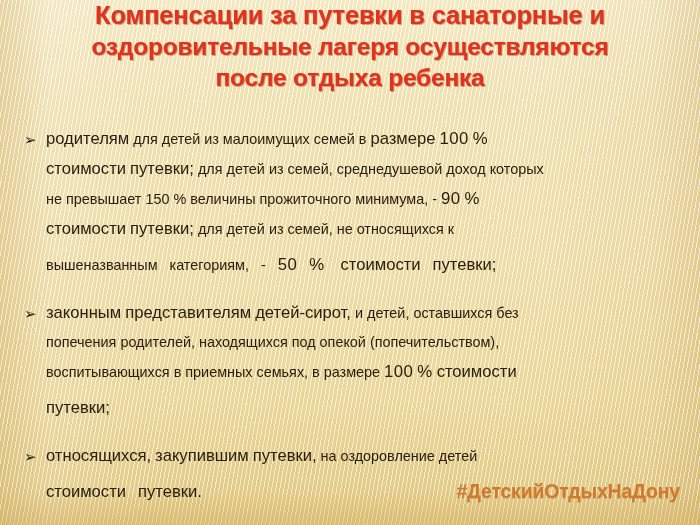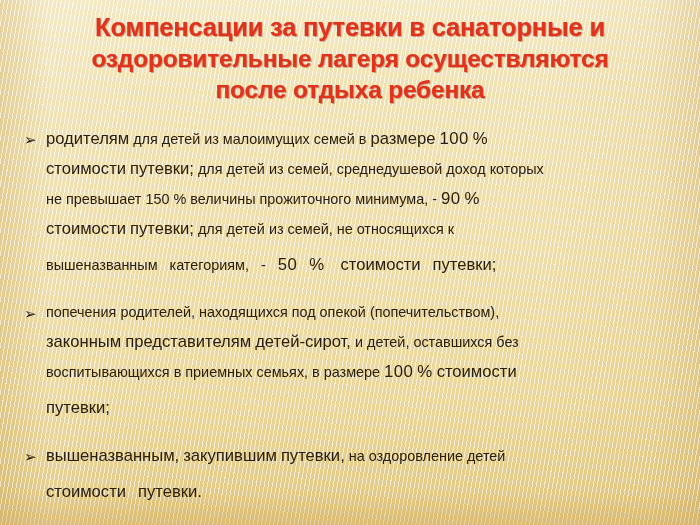--- a/index.html
+++ b/index.html
@@ -41,21 +41,21 @@
   }
   
   #slide::after{
     content:"";position:absolute;left:0;right:0;bottom:0;height:34px;
     background:linear-gradient(180deg,rgba(222,190,120,0) 0%,rgba(214,178,104,.45) 100%);
     pointer-events:none;
   }
 
   
   .title{
-    position:absolute;left:26px;right:26px;top:12px;
+    position:absolute;left:26px;right:26px;top:0;
     text-align:center;
     color:#e0331e;
     font-size:25.5px;
     font-weight:bold;
     line-height:31px;
     letter-spacing:-.2px;
     text-shadow:1px 1px 0 rgba(150,40,20,.35), 0 0 1px rgba(170,55,30,.35);
     z-index:3;
   }
   .title .ln{display:block;white-space:nowrap;}
@@ -185,71 +185,72 @@
         <span class="big">стоимости</span>
         <span>&nbsp;</span>
         <span class="big">путевки;</span>
       </span>
     </div>
 
     <div class="para">
       <span class="bullet">➢</span>
 
       <span class="jline row j">
-        <span>попечения</span>
-        <span>родителей,</span>
-        <span>находящихся</span>
-        <span>под</span>
-        <span>опекой</span>
-        <span>(попечительством),</span>
-      </span>
-
-      <span class="jline row j">
         <span class="big">законным</span>
         <span class="big">представителям</span>
         <span class="big">детей-сирот,</span>
         <span>и</span>
         <span>детей,</span>
         <span>оставшихся</span>
         <span>без</span>
       </span>
 
       <span class="jline row j">
+        <span>попечения</span>
+        <span>родителей,</span>
+        <span>находящихся</span>
+        <span>под</span>
+        <span>опекой</span>
+        <span>(попечительством),</span>
+      </span>
+
+      <span class="jline row j">
         <span>воспитывающихся</span>
         <span>в</span>
         <span>приемных</span>
         <span>семьях,</span>
         <span>в</span>
         <span>размере</span>
         <span class="bignum">100</span>
         <span class="bignum">%</span>
         <span class="big">стоимости</span>
       </span>
 
       <span class="jline row l">
         <span class="big">путевки;</span>
       </span>
     </div>
 
     <div class="para">
       <span class="bullet">➢</span>
 
       <span class="jline row j">
-        <span class="big">вышеназванным,</span>
+        <span class="big">относящихся,</span>
         <span class="big">закупившим</span>
         <span class="big">путевки,</span>
         <span>на</span>
         <span>оздоровление</span>
         <span>детей</span>
       </span>
 
 
       <span class="jline row l">
         <span class="big">стоимости</span>
         <span>&nbsp;</span>
         <span class="big">путевки.</span>
       </span>
     </div>
 
   </div>
 
+  <div class="hashtag">#ДетскийОтдыхНаДону</div>
 
 </div>
 
 </body></html>

